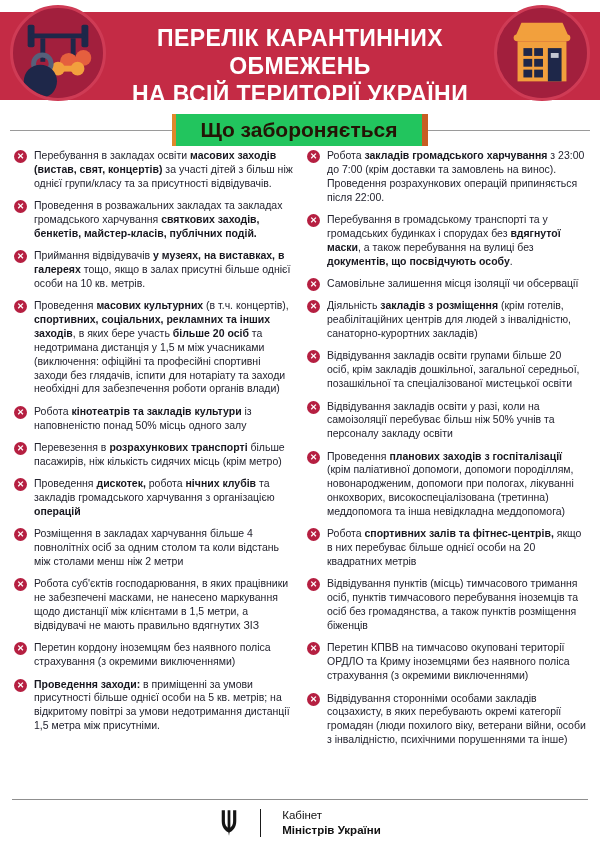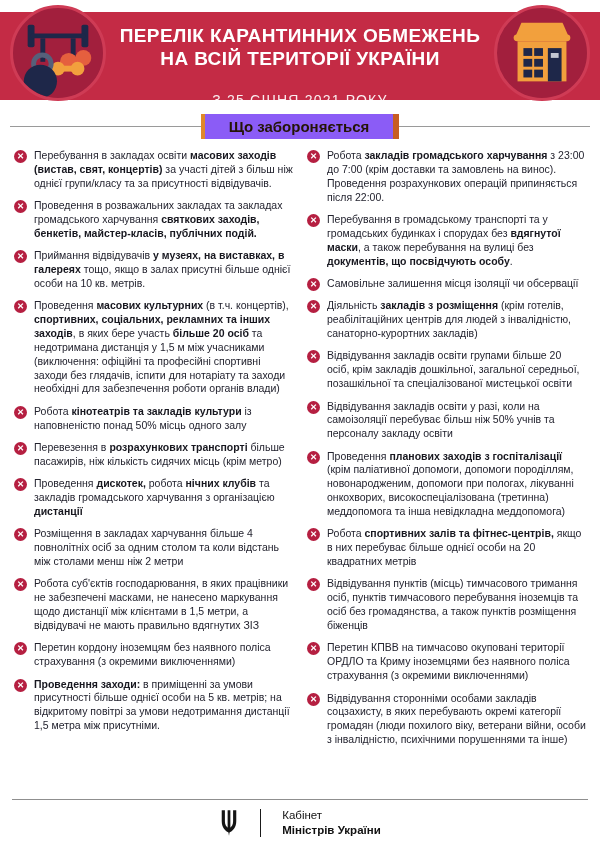--- a/index.html
+++ b/index.html
@@ -6,33 +6,33 @@
   body{
     width:600px;height:848px;background:#ffffff;
     font-family:"Liberation Sans", sans-serif;
     position:relative;overflow:hidden;
     -webkit-font-smoothing:antialiased;
   }
   .page{position:absolute;inset:0;}
   
   .header-band{position:absolute;top:12px;left:0;width:600px;height:88px;background:#c42b45;}
   .titles{position:absolute;top:24px;left:100px;width:400px;text-align:center;color:#fff;}
-  .t1{font-weight:bold;font-size:19px;line-height:1.22;letter-spacing:.4px;}
+  .t1{font-weight:bold;font-size:23px;line-height:1.22;letter-spacing:.4px;}
   .t2{margin-top:22px;font-size:14px;letter-spacing:1.2px;color:rgba(255,255,255,.92);}
   .circle{position:absolute;top:5px;width:90px;height:90px;border-radius:50%;
     background:#a21f3d;border:3px solid #cf3b55;overflow:hidden;}
   .circle-left{left:10px;}
   .circle-right{right:10px;}
   .circle svg{width:100%;height:100%;display:block;}
   
   .banner-row{position:absolute;top:114px;left:10px;right:10px;display:flex;align-items:center;}
   .hline{flex:1;border-top:1px solid #9a9a9a;}
   .banner{
-    background:#8b5cf6;border-left:4px solid #e0882a;border-right:6px solid #c75d22;
-    padding:4px 24px;font-weight:bold;font-size:15px;color:#241405;white-space:nowrap;
+    background:#22c55e;border-left:4px solid #e0882a;border-right:6px solid #c75d22;
+    padding:4px 24px;font-weight:bold;font-size:21px;color:#241405;white-space:nowrap;
   }
   
   .content{position:absolute;top:149px;left:14px;right:14px;display:flex;gap:14px;}
   .col{flex:1;min-width:0;}
   .item{display:flex;gap:7px;margin-bottom:8.5px;}
   .xdot{flex:0 0 auto;width:13px;height:13px;border-radius:50%;background:#b51f41;color:#ffffff;
     font-size:8.5px;line-height:13px;text-align:center;font-weight:bold;margin-top:1px;}
   .itext{font-size:10.5px;line-height:1.32;color:#23232f;}
   .itext b{color:#17171f;}
   
@@ -116,21 +116,21 @@
         <div class="item">
           <span class="xdot">✕</span>
           <div class="itext"><span>Робота </span><b>кінотеатрів та закладів культури</b><span> із наповненістю понад 50% місць одного залу</span></div>
         </div>
         <div class="item">
           <span class="xdot">✕</span>
           <div class="itext"><span>Перевезення в </span><b>розрахункових транспорті</b><span> більше пасажирів, ніж кількість сидячих місць (крім метро)</span></div>
         </div>
         <div class="item">
           <span class="xdot">✕</span>
-          <div class="itext"><span>Проведення </span><b>дискотек,</b><span> робота </span><b>нічних клубів</b><span> та закладів громадського харчування з організацією </span><b>дистанції</b></div>
+          <div class="itext"><span>Проведення </span><b>дискотек,</b><span> робота </span><b>нічних клубів</b><span> та закладів громадського харчування з організацією </span><b>операцій</b></div>
         </div>
         <div class="item">
           <span class="xdot">✕</span>
           <div class="itext"><span>Розміщення в закладах харчування більше 4 повнолітніх осіб за одним столом та коли відстань між столами менш ніж 2 метри</span></div>
         </div>
         <div class="item">
           <span class="xdot">✕</span>
           <div class="itext"><span>Робота суб'єктів господарювання, в яких працівники не забезпечені масками, не нанесено маркування щодо дистанції між клієнтами в 1,5 метри, а відвідувачі не мають правильно вдягнутих ЗІЗ</span></div>
         </div>
         <div class="item">

